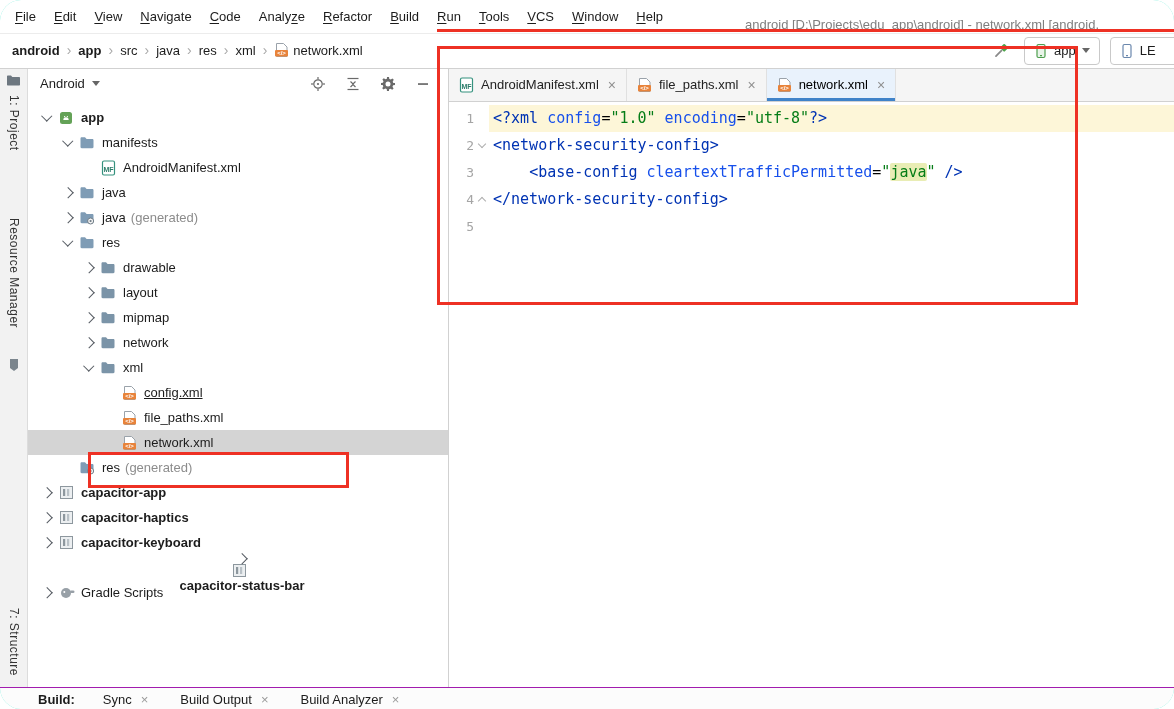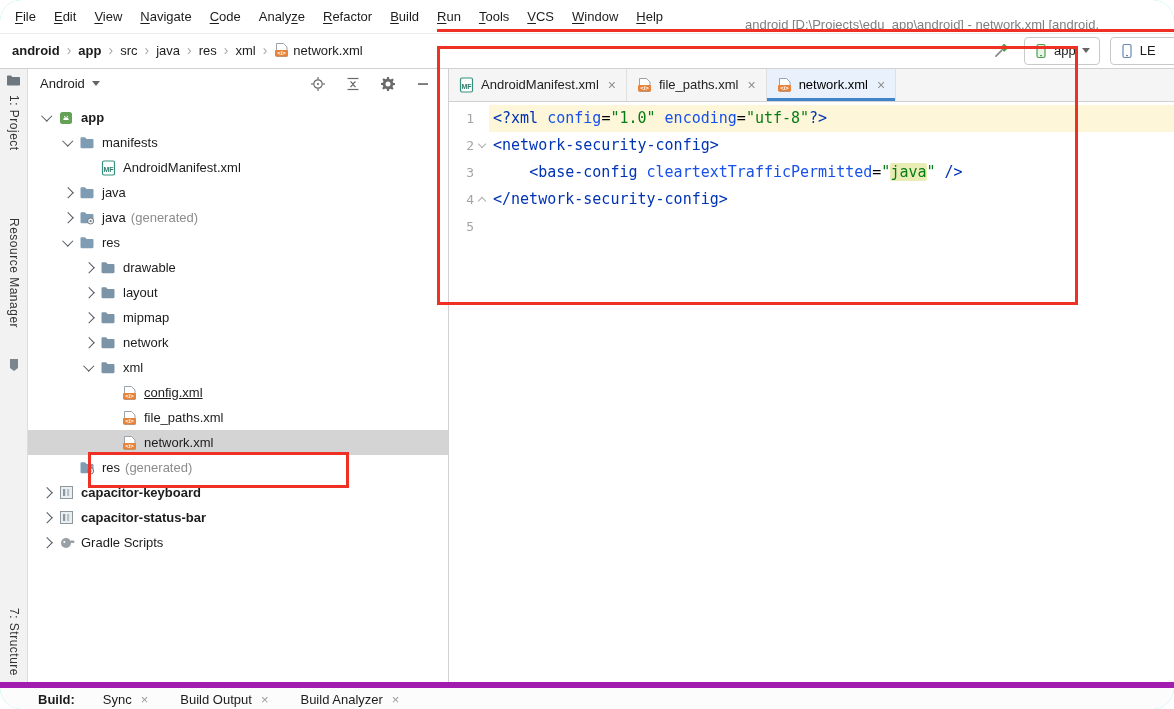--- a/index.html
+++ b/index.html
@@ -69,21 +69,21 @@
   .fold{width:15px;min-width:15px;display:flex;align-items:center;justify-content:center;}
   .code-content{flex:1;white-space:pre;padding-left:4px;}
   .code-content.caret-line{background:#fdf6d8;}
   .c-tag{color:#0033b3;}
   .c-attr{color:#1750eb;}
   .c-str{color:#067d17;}
   .c-plain{color:#000;}
   .c-hl{background:#e9edb5;border-radius:2px;}
 
   
-  .bottombar{position:absolute;left:0;right:0;bottom:0;height:21px;background:#fcfcfc;border-top:6px solid #a21caf;display:flex;align-items:flex-start;padding-left:38px;overflow:hidden;}
+  .bottombar{position:absolute;left:0;right:0;bottom:0;height:21px;background:#fcfcfc;border-top:1px solid #a21caf;display:flex;align-items:flex-start;padding-left:38px;overflow:hidden;}
   .bb-label{font-weight:700;line-height:23px;margin-right:28px;}
   .bb-tabs{display:flex;}
   .bb-tab{display:flex;align-items:center;gap:9px;margin-right:32px;line-height:23px;}
   .bb-close{color:#9a9a9a;font-size:13px;}
 
   
   .annot{position:absolute;border:3px solid #ee3124;pointer-events:none;z-index:40;}
   .annot-line{position:absolute;height:3px;background:#ee3124;pointer-events:none;z-index:40;}
   #annot-editor{left:437px;top:46px;width:635px;height:253px;}
   #annot-tree{left:88px;top:452px;width:255px;height:30px;}
@@ -431,23 +431,49 @@
             <span class="chev-box">
               <i class="chev"></i>
             </span>
             <span class="icn tree-icn">
               <svg width="15" height="15" viewBox="0 0 15 15">
                 <rect x="1.5" y="1.5" width="12" height="12" fill="#eceff1" stroke="#8d979e"></rect>
                 <rect x="4" y="4" width="2.2" height="7" fill="#8d979e"></rect>
                 <rect x="8" y="4" width="2.2" height="7" fill="#b9c1c7"></rect>
               </svg>
             </span>
+            <span class="tree-label bold">capacitor-app</span>
+          </div>
+          <div class="tree-row" style="padding-left: 8px;">
+            <span class="chev-box">
+              <i class="chev"></i>
+            </span>
+            <span class="icn tree-icn">
+              <svg width="15" height="15" viewBox="0 0 15 15">
+                <rect x="1.5" y="1.5" width="12" height="12" fill="#eceff1" stroke="#8d979e"></rect>
+                <rect x="4" y="4" width="2.2" height="7" fill="#8d979e"></rect>
+                <rect x="8" y="4" width="2.2" height="7" fill="#b9c1c7"></rect>
+              </svg>
+            </span>
+            <span class="tree-label bold">capacitor-haptics</span>
+          </div>
+          <div class="tree-row" style="padding-left: 8px;">
+            <span class="chev-box">
+              <i class="chev"></i>
+            </span>
+            <span class="icn tree-icn">
+              <svg width="15" height="15" viewBox="0 0 15 15">
+                <rect x="1.5" y="1.5" width="12" height="12" fill="#eceff1" stroke="#8d979e"></rect>
+                <rect x="4" y="4" width="2.2" height="7" fill="#8d979e"></rect>
+                <rect x="8" y="4" width="2.2" height="7" fill="#b9c1c7"></rect>
+              </svg>
+            </span>
             <span class="tree-label bold">capacitor-keyboard</span>
           </div>
-          <div class="tree-row" style="padding-left: 8px;">
+          <div class="tree-row" style="padding-left: 8px; flex-direction: column;">
             <span class="chev-box">
               <i class="chev"></i>
             </span>
             <span class="icn tree-icn">
               <svg width="15" height="15" viewBox="0 0 15 15">
                 <rect x="1.5" y="1.5" width="12" height="12" fill="#eceff1" stroke="#8d979e"></rect>
                 <rect x="4" y="4" width="2.2" height="7" fill="#8d979e"></rect>
                 <rect x="8" y="4" width="2.2" height="7" fill="#b9c1c7"></rect>
               </svg>
             </span>

